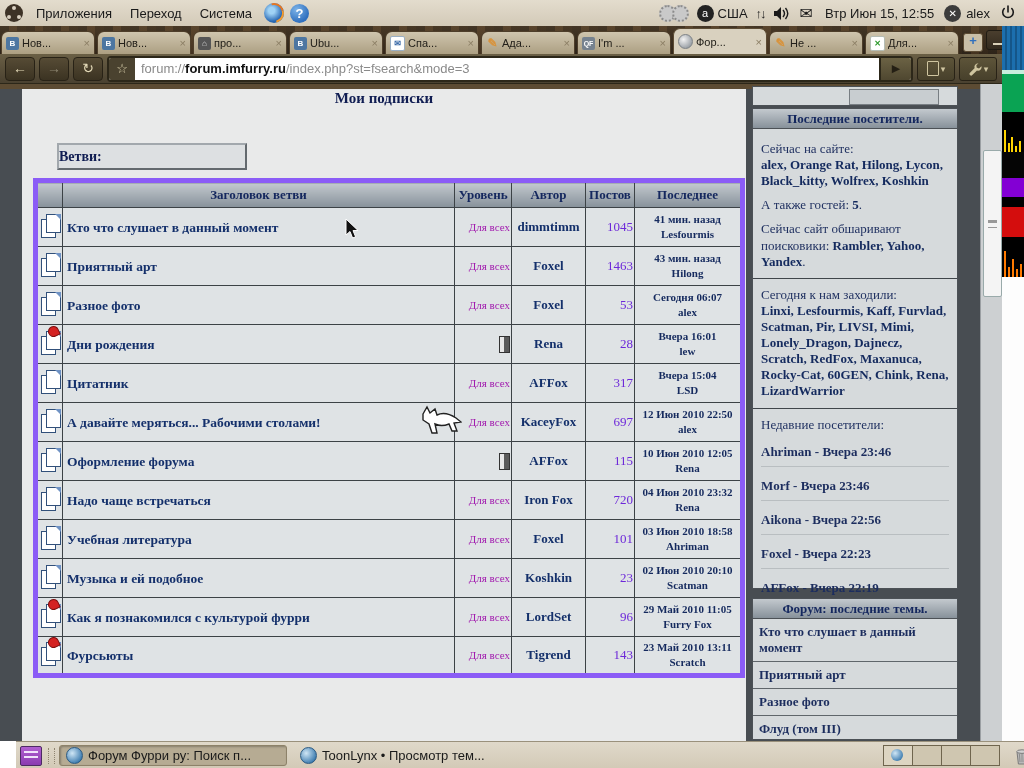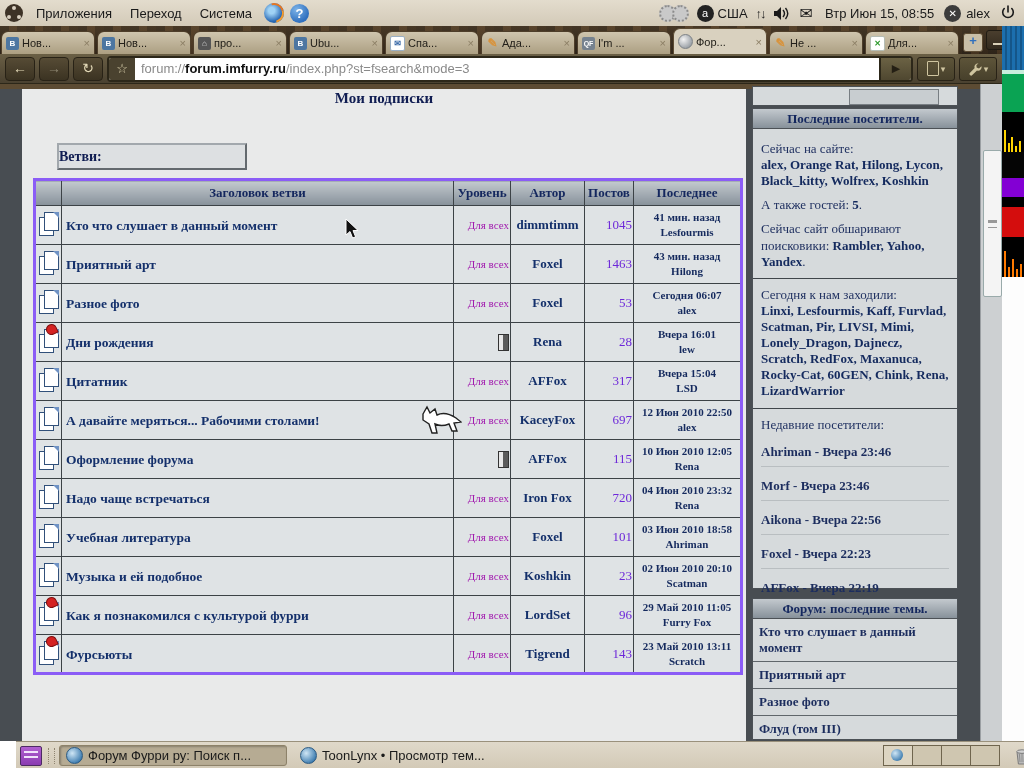--- a/index.html
+++ b/index.html
@@ -72,21 +72,21 @@
   .pageglyph{width:10px;height:13px;border:1px solid #cfc5a0;border-radius:1px}
   
   .viewport{position:absolute;left:0;top:84px;width:1002px;height:657px;background:#484d52;overflow:hidden;font-family:"Liberation Serif","DejaVu Serif",serif;}
   .pagetopbar{position:absolute;left:0;top:0;width:1002px;height:5px;background:#5c4b33}
   .content{position:absolute;left:22px;top:5px;width:724px;bottom:0;background:#e9eaea}
   .pgtitle{position:absolute;left:0;top:1px;width:100%;text-align:center;font-size:15px;font-weight:bold;color:#101d52}
   .branches{position:absolute;left:35px;top:54px;width:186px;height:23px;background:#dde0e2;
             border:2px solid;border-color:#a2a8ad #63696e #63696e #a2a8ad;
             text-align:left;line-height:23px;font-size:14px;font-weight:bold;color:#101d52}
   table.subs{position:absolute;left:11px;top:89px;width:707px;border-collapse:collapse;table-layout:fixed;
-             border:3px solid #8b5cf6;font-family:"Liberation Serif","DejaVu Serif",serif}
+             border:5px solid #8b5cf6;font-family:"Liberation Serif","DejaVu Serif",serif}
   table.subs td,table.subs th{border:1px solid #3c4246;overflow:hidden}
   tr.hdr th{height:22px;background:linear-gradient(#c3c9ce,#87919a);font-size:13px;font-weight:bold;color:#14275e}
   tr.row{height:39px;background:#dfe3e5}
   td.c-icon{text-align:center}
   td.c-title{padding-left:4px}
   td.c-title a{font-size:13.5px;font-weight:bold;color:#14306b;text-decoration:none}
   td.c-level{text-align:right;font-size:11px;color:#a21caf}
   td.c-author{text-align:center;font-size:13px;font-weight:bold;color:#14306b}
   td.c-posts{text-align:right;font-size:13px;color:#6d28d9}
   td.c-last{text-align:center;font-size:11px;font-weight:bold;color:#152a5e;line-height:1.35}
@@ -176,21 +176,21 @@
     <span class="kb">a</span>
     <span class="kblay">США</span>
     <span class="updown">↑↓</span>
     <span class="spk">
       <svg width="17" height="15" viewBox="0 0 17 15">
           <polygon points="1,5 4,5 8,1 8,14 4,10 1,10" fill="#1a1a1a"></polygon>
           <path d="M10 4 q3 3.5 0 7 M12.5 2 q4.5 5.5 0 11" stroke="#1a1a1a" stroke-width="1.4" fill="none"></path>
         </svg>
     </span>
     <span class="env">✉</span>
-    <span class="clock">Втр Июн 15, 08:55</span>
+    <span class="clock">Втр Июн 15, 12:55</span>
     <span class="sess">✕</span>
     <span class="uname">alex</span>
     <span class="pwr">
       <svg width="16" height="16" viewBox="0 0 16 16">
           <path d="M8 1 v6 M4.2 3.5 a5.3 5.3 0 1 0 7.6 0" stroke="#1a1a1a" stroke-width="1.6" fill="none" stroke-linecap="round"></path>
         </svg>
     </span>
   </div>
 
   <div class="tabbar">

